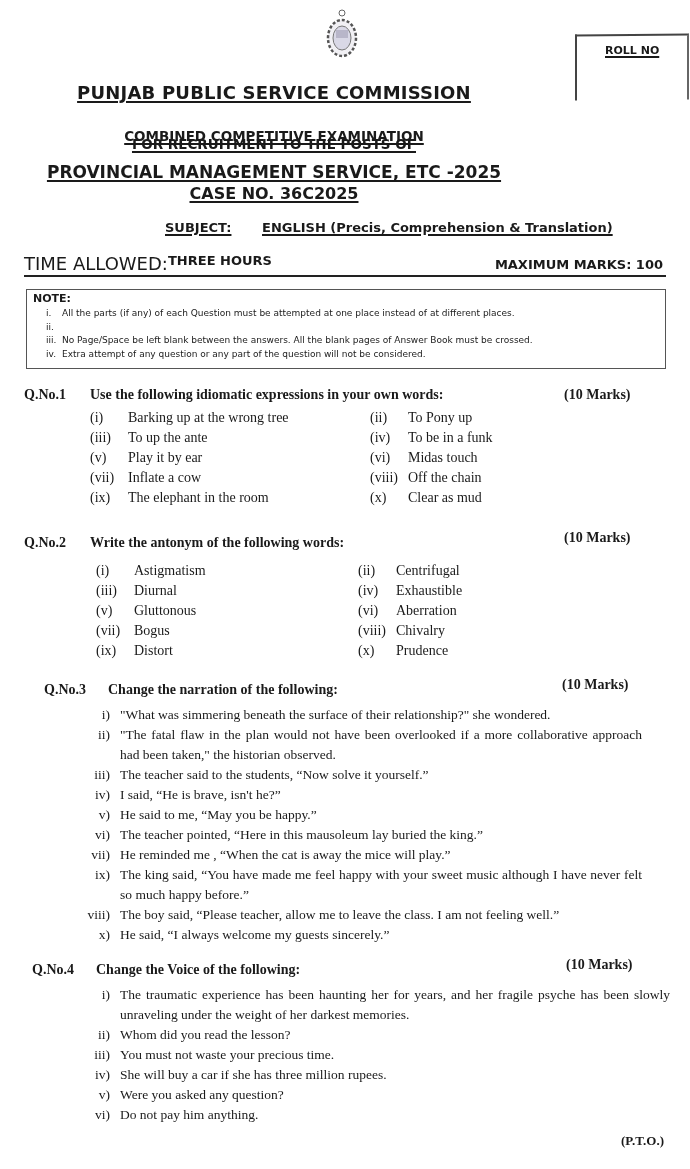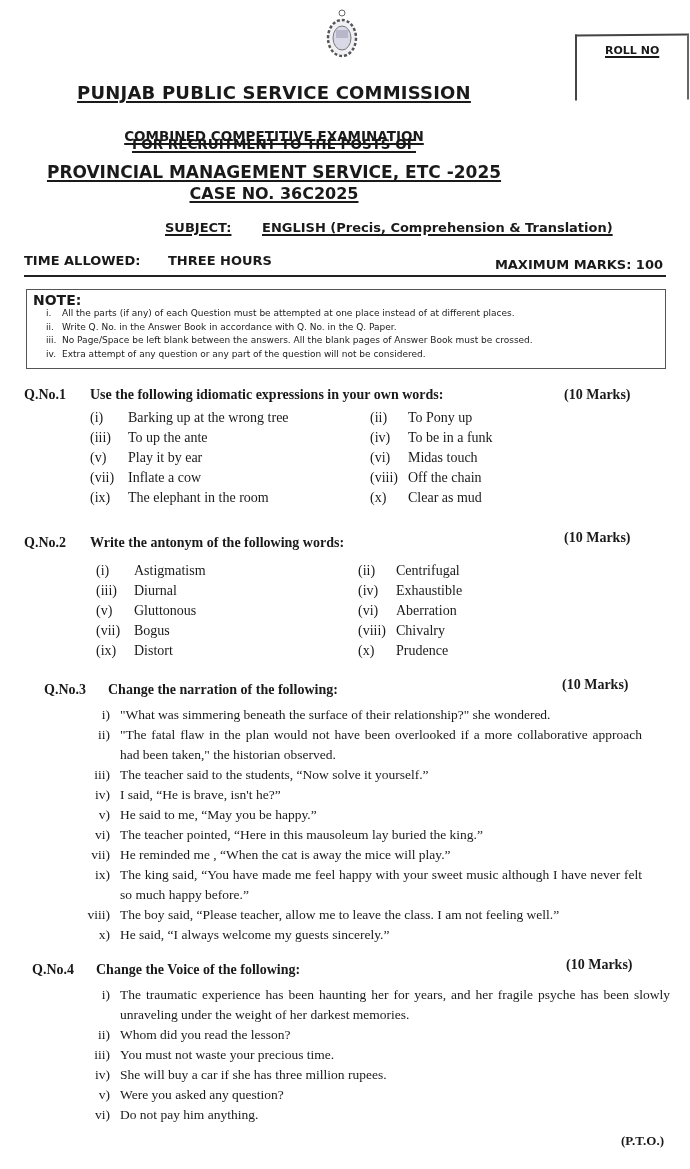--- a/index.html
+++ b/index.html
@@ -19,27 +19,27 @@
   .c { left: 0; width: 548px; text-align: center; font-weight: bold; }
   .h1 { top: 82px; font-size: 18px; letter-spacing: 0.2px; }
   .h2 { top: 118px; font-size: 13.5px; margin-top: 10px; }
   .h3 { top: 136px; font-size: 13.5px; }
   .h4 { top: 162px; font-size: 17px; }
   .h5 { top: 184px; font-size: 16px; }
 
   .subject { left: 165px; top: 220px; font-size: 13px; font-weight: bold; }
   .subjectval { left: 262px; top: 220px; font-size: 13px; font-weight: bold; }
 
-  .timel { left: 24px; top: 253px; font-size: 13px; font-weight: bold; text-align: center; }
+  .timel { left: 24px; top: 253px; font-size: 18px; font-weight: normal; text-align: center; }
   .timev { left: 168px; top: 253px; font-size: 13px; font-weight: bold; }
   .maxm { right: 27px; top: 257px; font-size: 13px; font-weight: bold; }
   .rule { left: 24px; top: 275px; width: 642px; height: 0; border-top: 2px solid #222; }
 
   .notebox { left: 26px; top: 289px; width: 638px; height: 78px; border: 1px solid #555; }
-  .notetitle { left: 33px; top: 292px; font-size: 14px; font-weight: bold; }
+  .notetitle { left: 33px; top: 292px; font-size: 11px; font-weight: bold; }
   .notes { left: 46px; top: 307px; font-size: 9px; line-height: 13.5px; }
   .notes .n { display: flex; }
   .notes .rn { width: 16px; }
 
   .qno { font-weight: bold; font-size: 14px; }
   .qtitle { font-weight: bold; font-size: 14px; }
   .marks { font-weight: bold; font-size: 14px; }
 
   .grid2 { display: grid; grid-template-columns: 280px 280px; column-gap: 0; font-size: 14px; line-height: 20px; }
   .gi { display: flex; }
@@ -83,21 +83,20 @@
 
 <div class="abs notebox"></div>
 <div class="abs notetitle sans">NOTE:</div>
 <div class="abs notes sans">
   <div class="n">
       <span class="rn">i.</span>
       <span>All the parts (if any) of each Question must be attempted at one place instead of at different places.</span>
     </div>
   <div class="n">
       <span class="rn">ii.</span>
-      <span>Write Q. No. in the Answer Book in accordance with Q. No. in the Q. Paper.</span>
     </div>
   <div class="n">
       <span class="rn">iii.</span>
       <span>No Page/Space be left blank between the answers. All the blank pages of Answer Book must be crossed.</span>
     </div>
   <div class="n">
       <span class="rn">iv.</span>
       <span>Extra attempt of any question or any part of the question will not be considered.</span>
     </div>
 </div>

